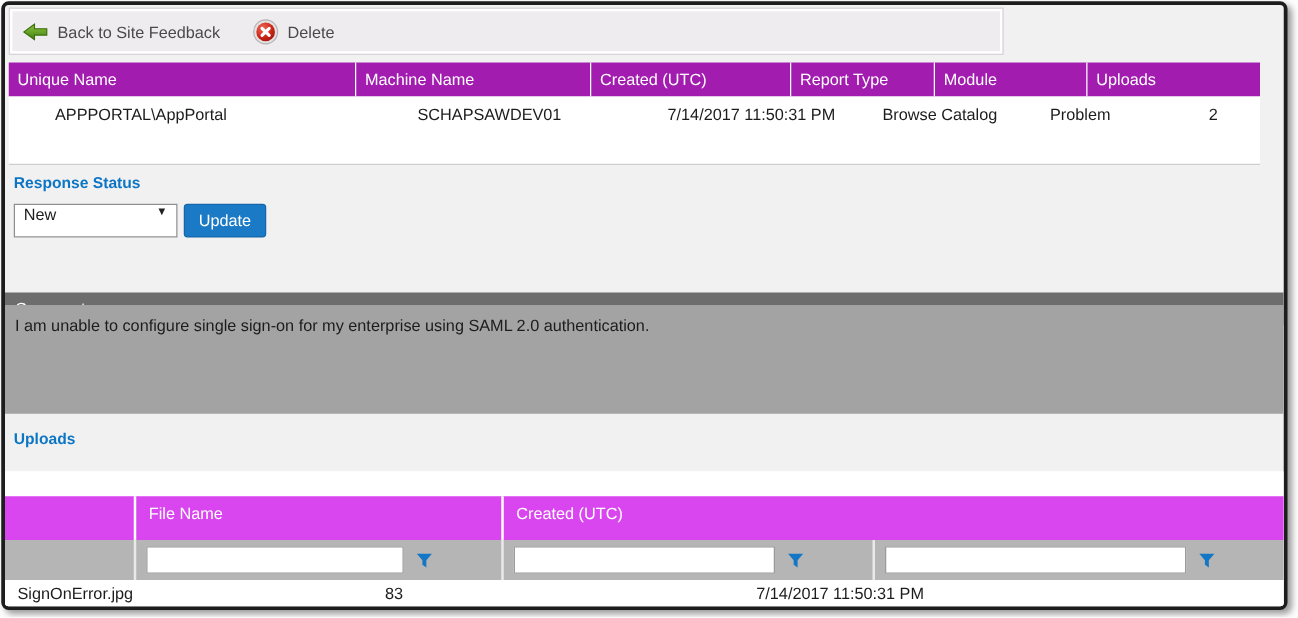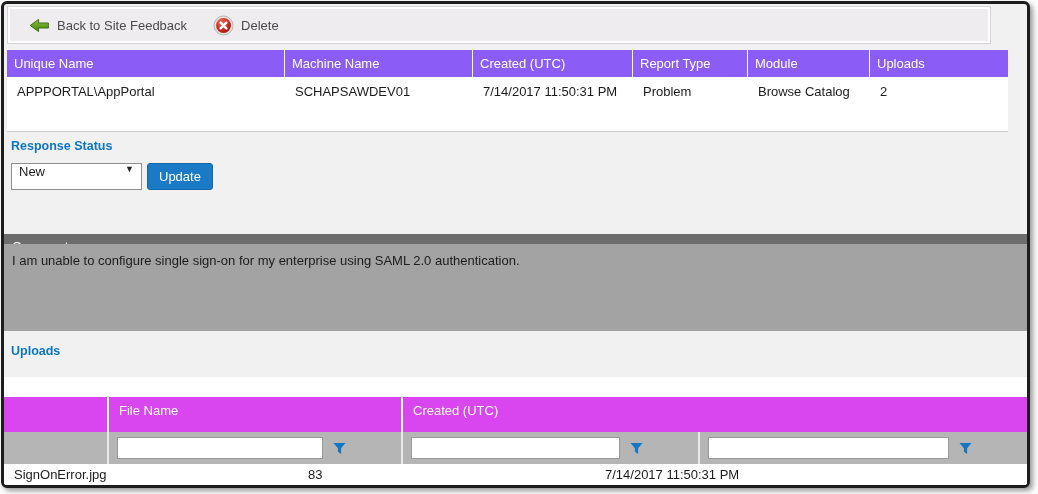--- a/index.html
+++ b/index.html
@@ -4,37 +4,37 @@
 <style>
   * { margin:0; padding:0; box-sizing:border-box; }
   html,body { width:1038px; height:494px; background:#ffffff;
     font-family:"Liberation Sans","DejaVu Sans",sans-serif; }
   .page { position:relative; width:1038px; height:494px; background:#fdfdfd; overflow:hidden; }
   .frame { position:absolute; left:1px; top:1px; width:1029px; height:487px;
     border:3px solid #1d1d1d; border-radius:6px; background:#f2f1f2;
     box-shadow:3px 3px 5px rgba(90,90,90,.6); overflow:hidden; }
 
   
-  .toolbar { position:absolute; left:3px; top:2px; width:984px; height:38px;
+  .toolbar { position:absolute; left:3px; top:2px; width:796px; height:38px;
     background:#efecef; border:1px solid #d8d3d8; box-shadow:inset 0 0 0 2px #ffffff;
-    display:flex; align-items:center; padding-left:21px; }
+    display:flex; align-items:center; padding-left:10px; }
   .tb-item { display:flex; align-items:center; gap:7px; cursor:pointer;
     color:#4a4a4a; font-size:13px; }
   .tb-item + .tb-item { margin-left:26px; }
   .tb-item svg { display:block; }
 
   
   .ft { position:absolute; left:3px; top:46px; width:1001px; height:82px;
     background:#ffffff; border-bottom:1px solid #cfcfcf; }
-  .ft-header { display:flex; height:27px; background:#8b5cf6; }
+  .ft-header { display:flex; height:27px; background:#a21caf; }
   .ft-header .cell { color:#ffffff; font-size:13px; line-height:27px;
     padding-left:7px; border-right:1px solid #ffffff; overflow:hidden; white-space:nowrap; }
   .ft-row { display:flex; height:27px; }
   .ft-row .cell { color:#1c1c1c; font-size:13px; line-height:29px;
-    padding-left:10px; overflow:hidden; white-space:nowrap; }
+    padding-left:25px; overflow:hidden; white-space:nowrap;margin-left:12px; }
   .c0{width:278px;} .c1{width:188px;} .c2{width:160px;}
   .c3{width:115px;} .c4{width:122px;} .c5{flex:1; border-right:none !important;}
 
   
   .resp-label { position:absolute; left:7px; top:135px; color:#0d76c4;
     font-size:12.5px; font-weight:bold; }
   .select { position:absolute; left:7px; top:159px; width:131px; height:27px;
     background:#ffffff; border:1px solid #8f8f8f; display:flex; align-items:flex-start;
     padding:0 7px; font-size:13px; color:#1c1c1c; cursor:pointer; }
   .select .sel-arrow { margin-left:auto; font-size:9px; color:#222; }
@@ -117,22 +117,22 @@
         <div class="cell c1">Machine Name</div>
         <div class="cell c2">Created (UTC)</div>
         <div class="cell c3">Report Type</div>
         <div class="cell c4">Module</div>
         <div class="cell c5">Uploads</div>
       </div>
       <div class="ft-row">
         <div class="cell c0">APPPORTAL\AppPortal</div>
         <div class="cell c1">SCHAPSAWDEV01</div>
         <div class="cell c2">7/14/2017 11:50:31 PM</div>
+        <div class="cell c4">Browse Catalog</div>
         <div class="cell c3">Problem</div>
-        <div class="cell c4">Browse Catalog</div>
         <div class="cell c5">2</div>
       </div>
     </div>
 
     <div class="resp-label">Response Status</div>
 
     <div class="select">
       <span>New</span>
       <span class="sel-arrow">▼</span>
     </div>

